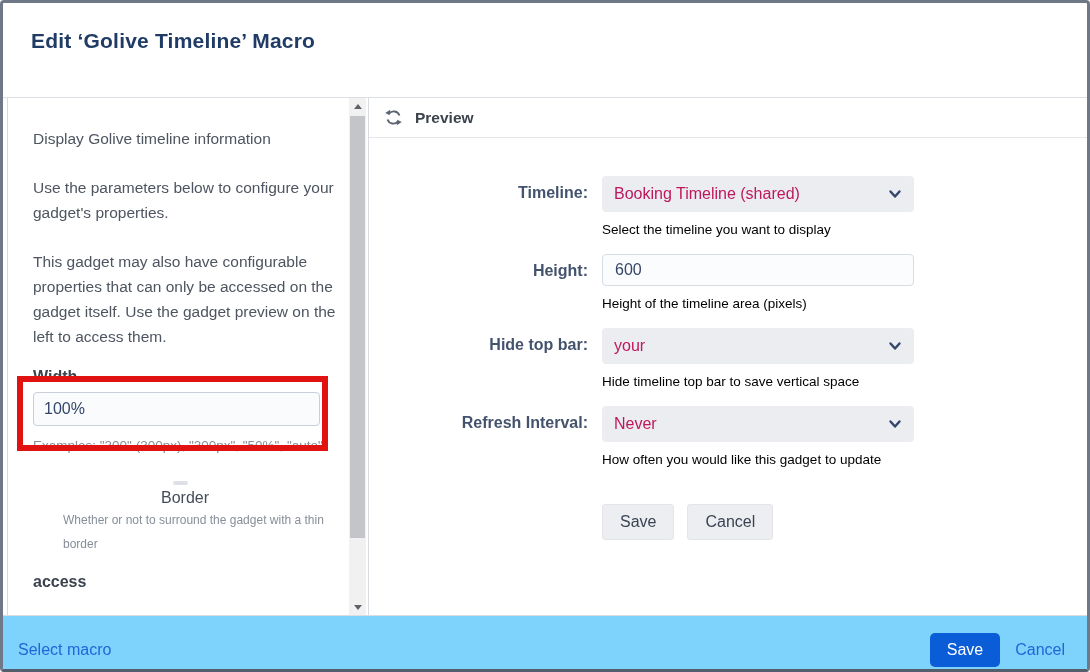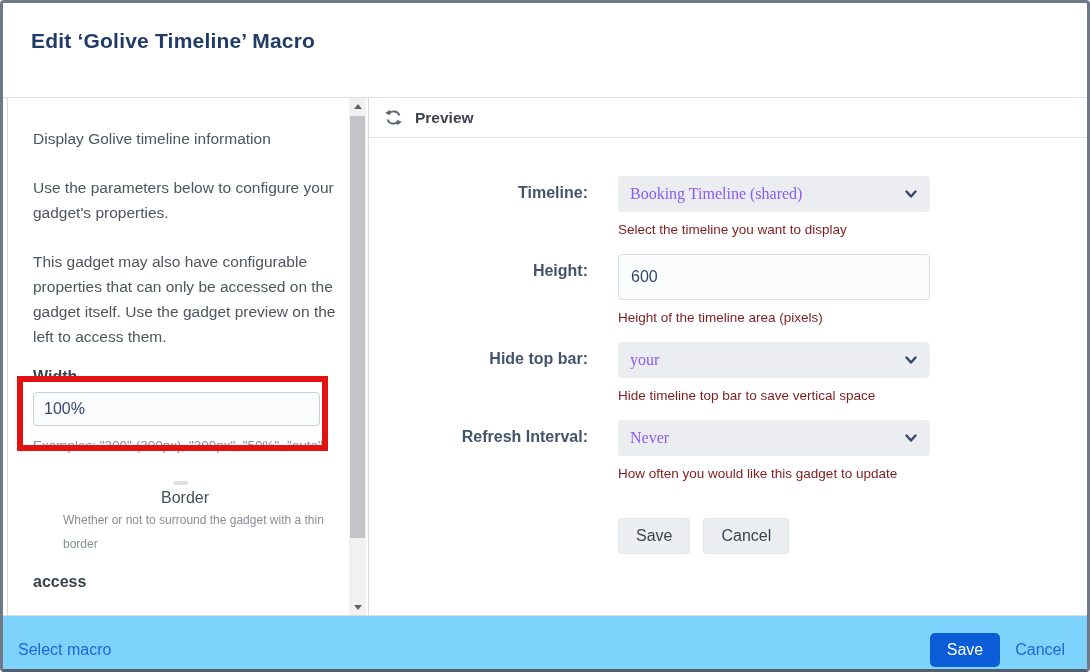--- a/index.html
+++ b/index.html
@@ -119,45 +119,45 @@
     display: flex; align-items: center;
     padding-left: 15px;
     border-bottom: 1px solid #e4e6ea;
   }
   .preview-title {
     margin-left: 12px;
     font-size: 15.5px; font-weight: 700; color: #3d434d;
   }
 
   .pform { padding-top: 38px; }
-  .prow { display: flex; margin-bottom: 17px; gap: 16px; }
+  .prow { display: flex; margin-bottom: 17px; }
   .plabel {
     width: 219px; flex: 0 0 219px;
     text-align: right; padding-top: 8px;
     font-size: 16px; font-weight: 600; color: #44536d;
   }
   .pfield { width: 312px; margin-left: 14px; }
 
   .pselect {
     width: 312px; height: 36px;
     background: #ebedf1; border-radius: 4px;
     display: flex; align-items: center;
     padding: 0 12px;
     cursor: pointer;
   }
-  .pselect .sel-text { flex: 1; font-size: 16px; color: #8b5cf6; font-family: Liberation Serif, serif; }
+  .pselect .sel-text { flex: 1; font-size: 16px; color: #be185d; }
   .ptext {
-    width: 312px; height: 46px;
+    width: 312px; height: 32px;
     background: #fbfcfd;
     border: 1px solid #d8dce3; border-radius: 4px;
     font-family: "Liberation Sans", sans-serif;
     font-size: 16px; color: #35466b;
     padding: 4px 12px; outline: none;
   }
-  .phelp { margin-top: 10px; font-size: 13.5px; color: #7f1d1d; }
+  .phelp { margin-top: 10px; font-size: 13.5px; color: #000000; }
 
   .pbuttons { margin-top: 20px; display: flex; gap: 13px; }
   .gadget-btn {
     background: #eceef1; border: 1px solid #e3e5e9; border-radius: 3px;
     font-family: "Liberation Sans", sans-serif;
     font-size: 16px; color: #3a4353;
     padding: 8px 17px; cursor: pointer;
   }
 
   

